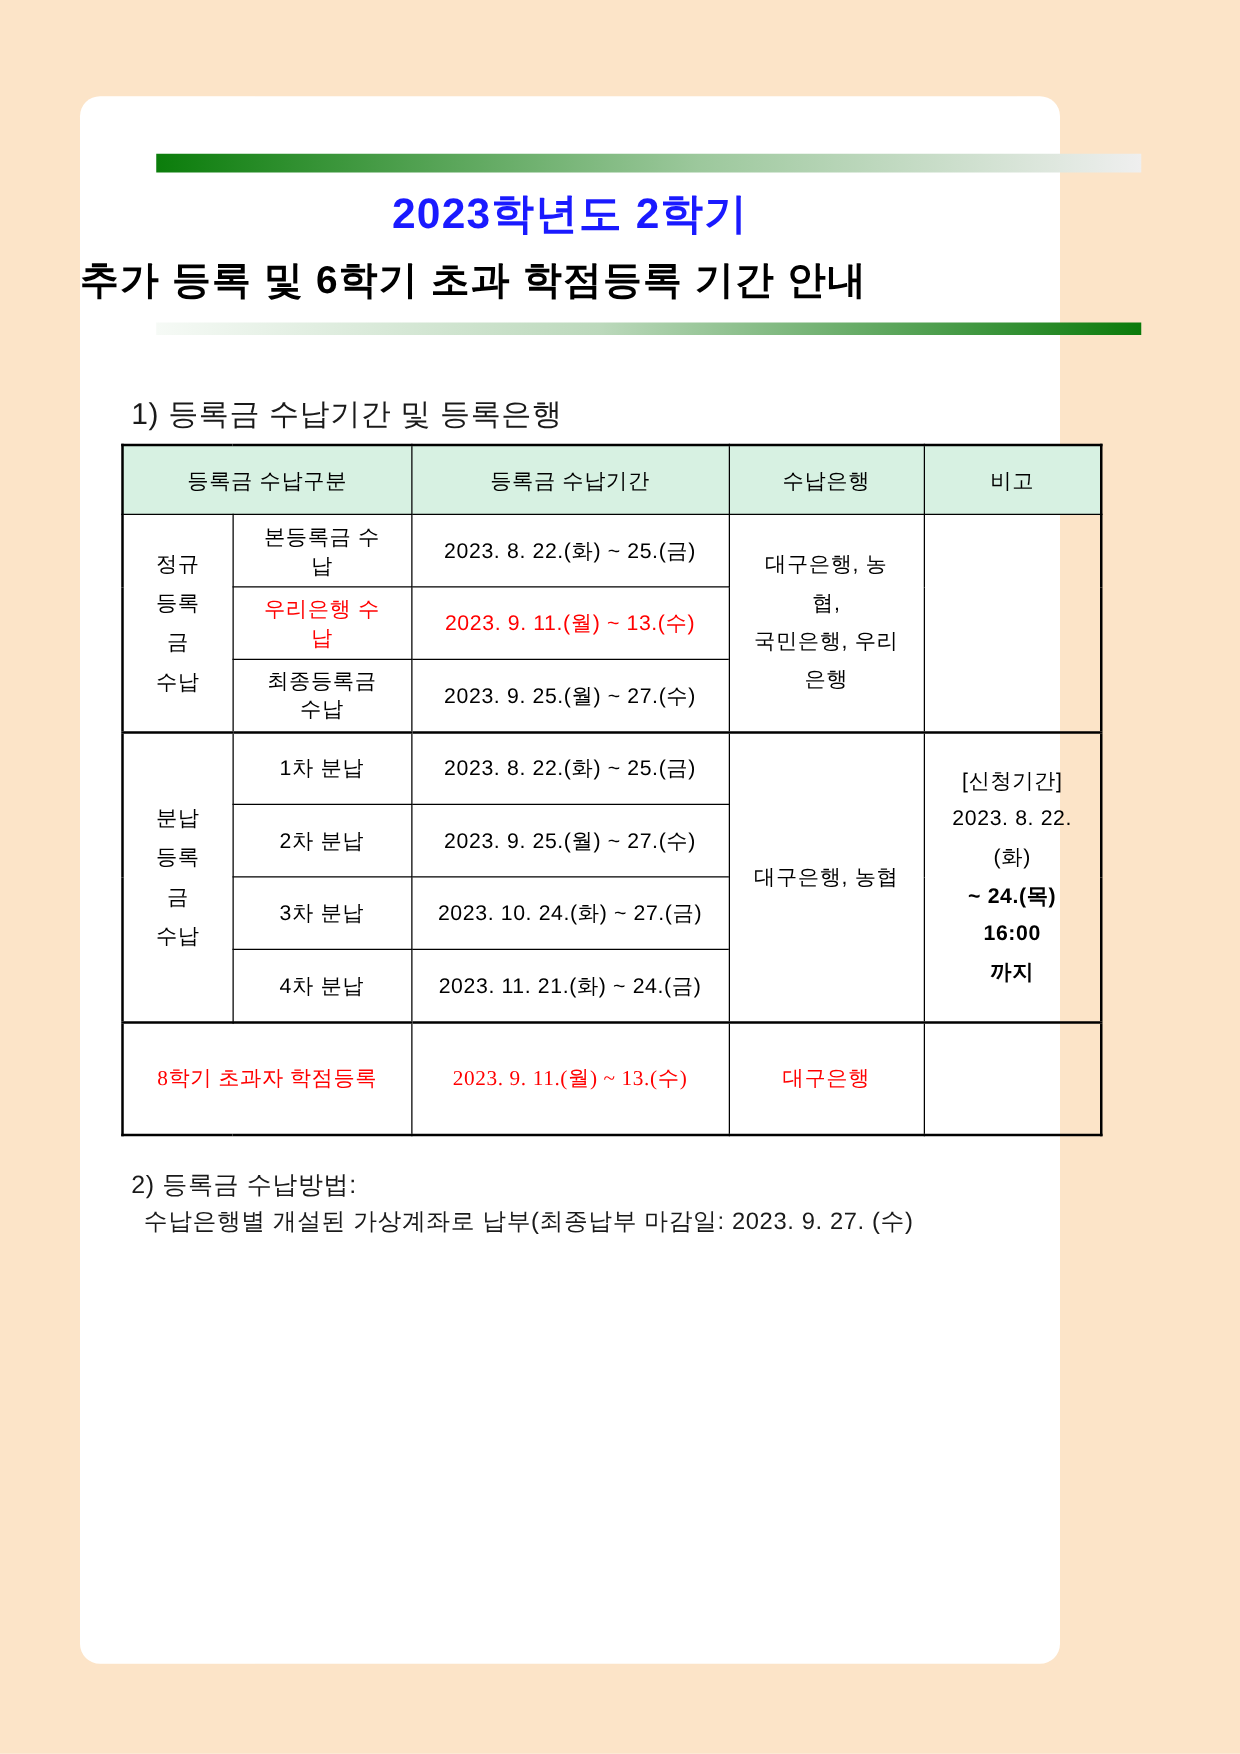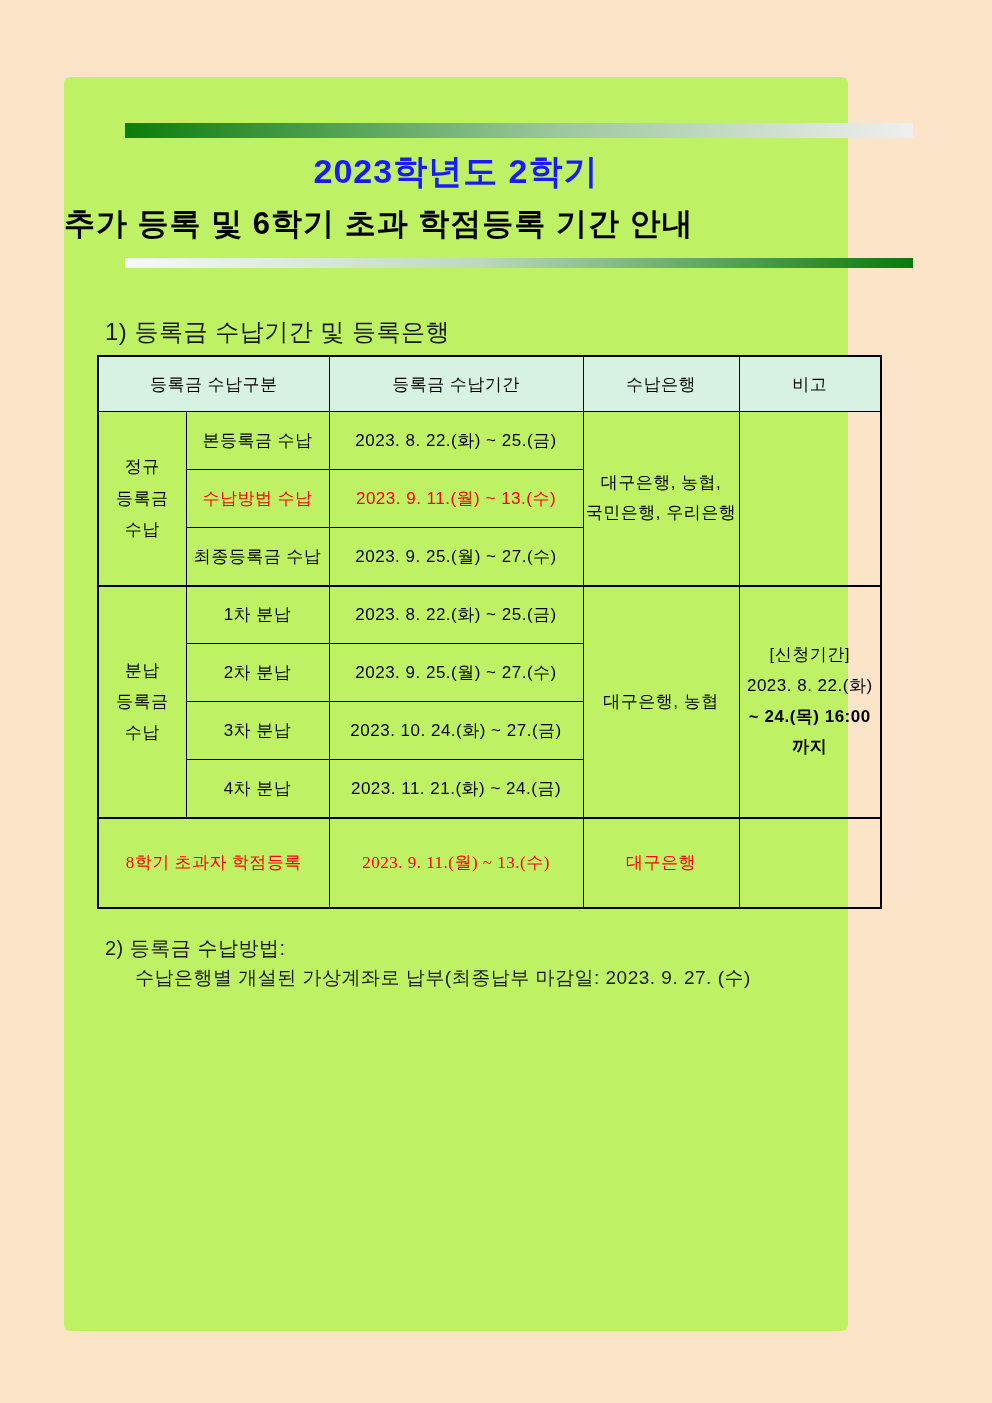--- a/index.html
+++ b/index.html
@@ -14,22 +14,22 @@
     color: #000;
     overflow: hidden;
     position: relative;
   }
   .card {
     position: absolute;
     left: 64px;
     top: 77px;
     width: 784px;
     height: 1254px;
-    background: #bef264;
-    border-radius: 6px;
+    background: #ffffff;
+    border-radius: 16px;
   }
   .bar-top {
     margin: 46px 0 0 61px;
     width: 788px;
     height: 15px;
     background: linear-gradient(to right, #0b7d0b 0%, #9cc89c 55%, #efefef 100%);
   }
   .doc-title {
     margin-top: 13px;
     text-align: center;
@@ -67,21 +67,21 @@
     border: 2px solid #000;
     table-layout: fixed;
     width: 783px;
   }
   .fee-table th, .fee-table td {
     border: 1px solid #000;
     text-align: center;
     vertical-align: middle;
     font-size: 17px;
     font-weight: normal;
-    padding: 0 2px;
+    padding: 0 18px;
     letter-spacing: 0.5px;
   }
   .fee-table thead th {
     background: #d7f1e2;
     height: 54px;
   }
   .fee-table tbody tr { height: 58px; }
   .fee-table tr.row-last { height: 90px; font-family: Liberation Serif, serif; }
   .fee-table tr.group-start td { border-top: 2px solid #000; text-align: center; }
   .group-label { line-height: 1.85; }
@@ -90,21 +90,21 @@
   .note-cell { font-size: 16px; line-height: 1.8; margin-left: 40px; }
   .note-line-bold { font-weight: bold; }
   .section2-heading {
     margin: 26px 1px 0 41px;
     font-size: 20px;
     line-height: 1.3;
     color: #1a1a1a;
     letter-spacing: 0.5px;
   }
   .section2-body {
-    margin: 5px 0 0 71px;
+    margin: 5px 0 0 51px;
     font-size: 19px;
     line-height: 1.3;
     color: #1a1a1a;
     letter-spacing: 0.5px;
   }
   .line { display: block; }
 </style>
 </head>
 <body>
 
@@ -145,21 +145,21 @@
         </td>
         <td>본등록금 수납</td>
         <td>2023. 8. 22.(화) ~ 25.(금)</td>
         <td rowspan="3" class="bank-cell">
           <span class="line">대구은행, 농협,</span>
           <span class="line">국민은행, 우리은행</span>
         </td>
         <td rowspan="3"></td>
       </tr>
       <tr>
-        <td class="red-bold">수납방법 수납</td>
+        <td class="red-bold">우리은행 수납</td>
         <td class="red-bold">2023. 9. 11.(월) ~ 13.(수)</td>
       </tr>
       <tr>
         <td>최종등록금 수납</td>
         <td>2023. 9. 25.(월) ~ 27.(수)</td>
       </tr>
 
       <tr class="group-start">
         <td rowspan="4" class="group-label">
           <span class="line">분납</span>

